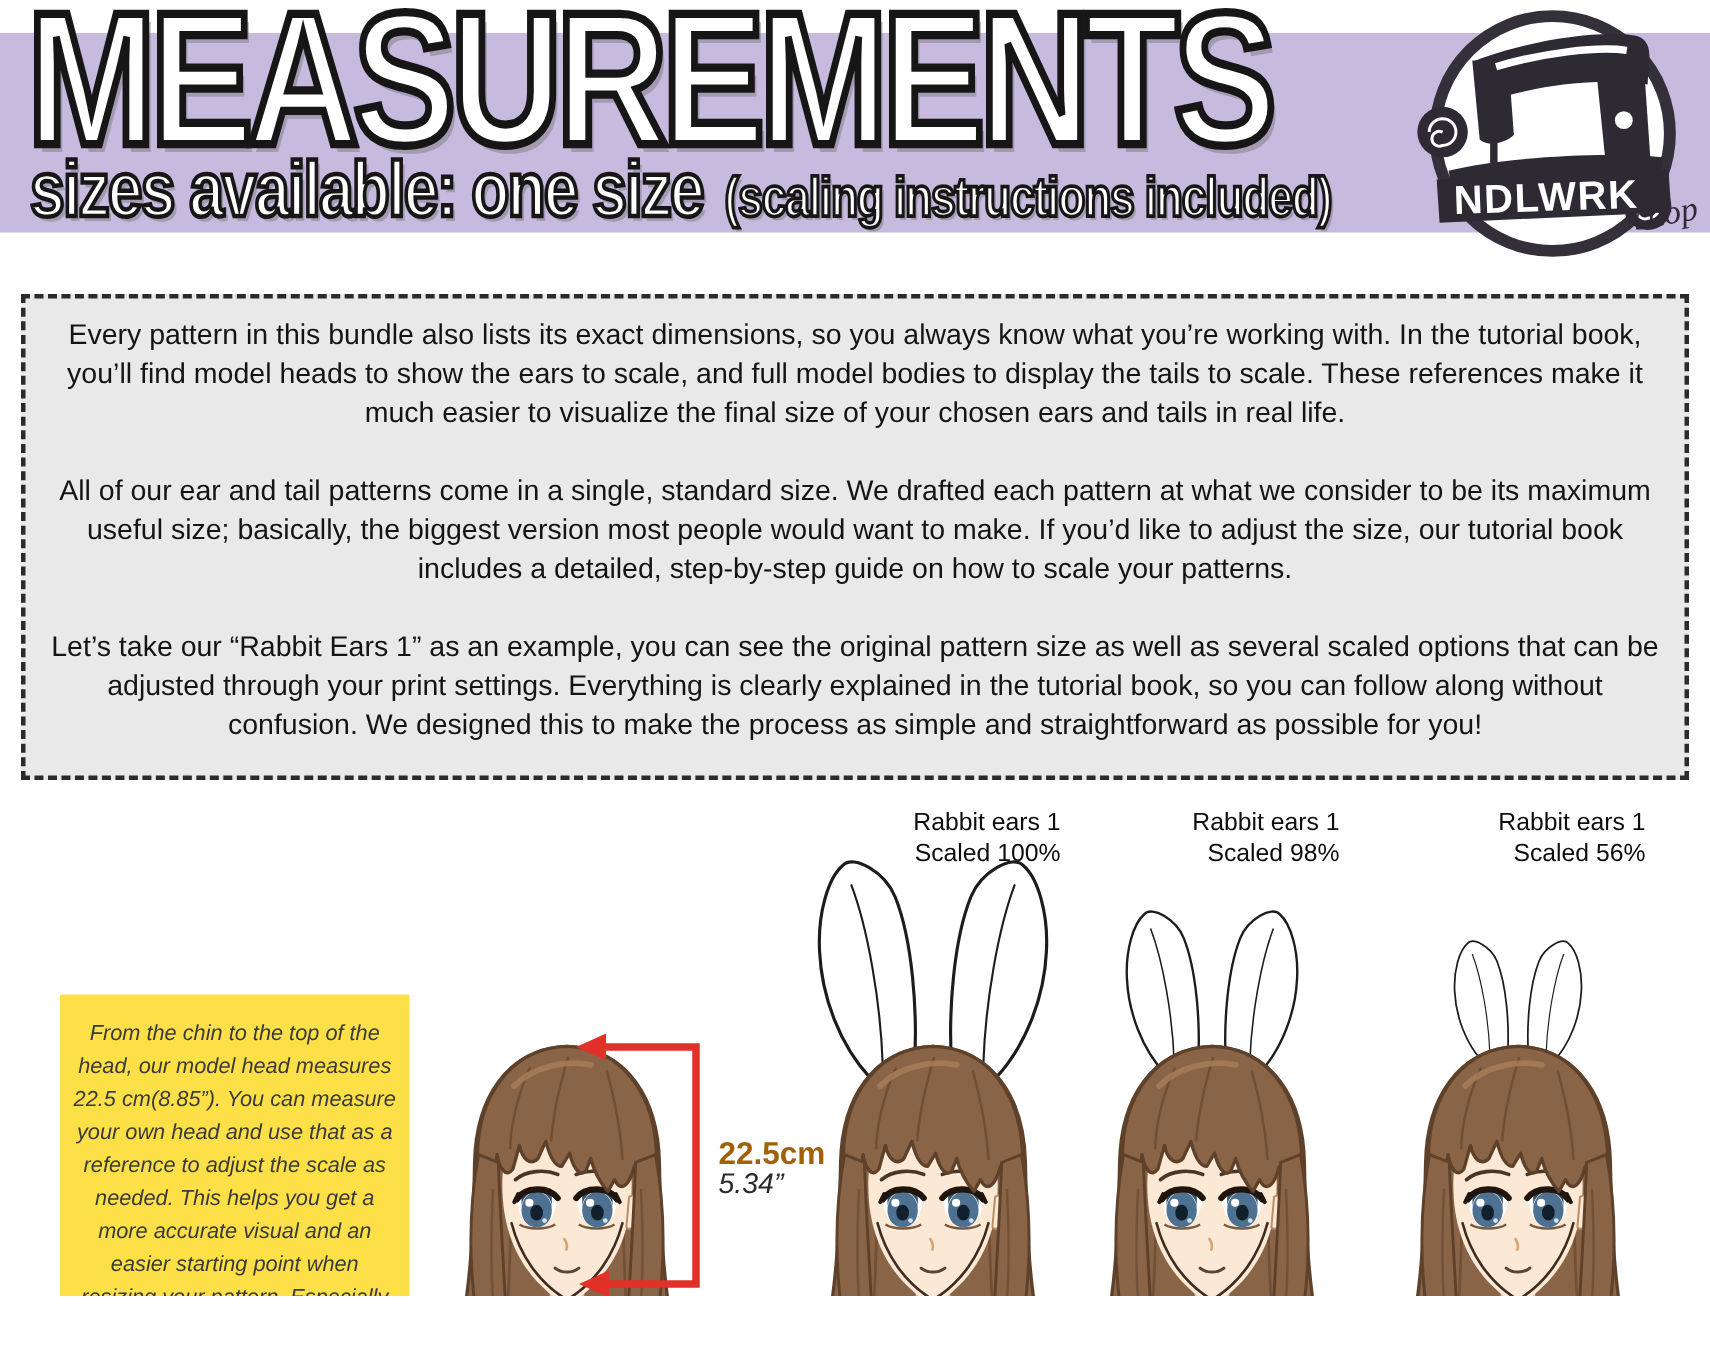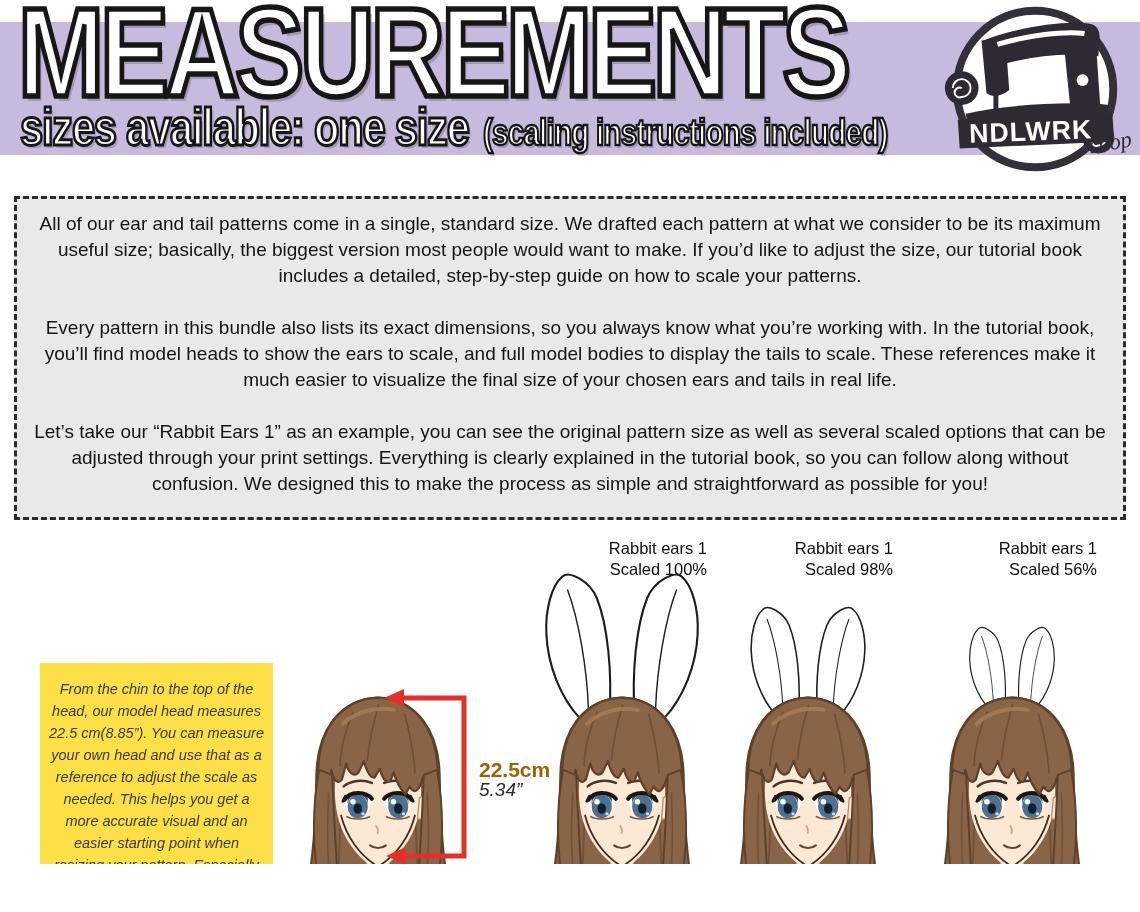--- a/index.html
+++ b/index.html
@@ -83,22 +83,22 @@
       <path d="M42,132 m-7,0 a7,7 0 1 1 7,7 a4,4 0 1 1 0,-7" stroke="#fff" stroke-width="2" fill="none"></path>
       <circle cx="168" cy="136" r="16" fill="#2e2a33"></circle>
       <path d="M168,136 m-8,0 a8,8 0 1 1 8,8 a4.5,4.5 0 1 1 0,-8" stroke="#fff" stroke-width="2" fill="none"></path>
     </g>
     <path d="M26,118 L182,111 L184,140 L28,147 Z" fill="#2e2a33"></path>
     <text x="100" y="139" text-anchor="middle" font-family="Liberation Sans, sans-serif" font-size="27" font-weight="bold" letter-spacing="1" fill="#ffffff" transform="rotate(-2 100 139)">NDLWRK</text>
     <text x="160" y="152" font-family="Liberation Serif, serif" font-size="23" font-style="italic" fill="#2e2a33" transform="rotate(-10 160 152)">shop</text>
   </svg>
 
   <div class="info-box">
+    <p>Every pattern in this bundle also lists its exact dimensions, so you always know what you’re working with. In the tutorial book, you’ll find model heads to show the ears to scale, and full model bodies to display the tails to scale. These references make it much easier to visualize the final size of your chosen ears and tails in real life.</p>
     <p>All of our ear and tail patterns come in a single, standard size. We drafted each pattern at what we consider to be its maximum useful size; basically, the biggest version most people would want to make. If you’d like to adjust the size, our tutorial book includes a detailed, step-by-step guide on how to scale your patterns.</p>
-    <p>Every pattern in this bundle also lists its exact dimensions, so you always know what you’re working with. In the tutorial book, you’ll find model heads to show the ears to scale, and full model bodies to display the tails to scale. These references make it much easier to visualize the final size of your chosen ears and tails in real life.</p>
     <p>Let’s take our “Rabbit Ears 1” as an example, you can see the original pattern size as well as several scaled options that can be adjusted through your print settings. Everything is clearly explained in the tutorial book, so you can follow along without confusion. We designed this to make the process as simple and straightforward as possible for you!</p>
   </div>
 
   <div class="note-box">From the chin to the top of the head, our model head measures 22.5 cm(8.85”). You can measure your own head and use that as a reference to adjust the scale as needed. This helps you get a more accurate visual and an easier starting point when resizing your pattern. Especially handy if you’re scaling it down for kids!</div>
 
   <svg width="0" height="0" style="position:absolute" aria-hidden="true">
     <defs>
       <symbol id="sym-head" viewBox="0 0 200 250">
         <path d="M100,12 C54,14 31,52 30,100 C29,152 27,198 17,240 C28,247 50,248 61,242 L139,242 C150,248 172,247 183,240 C173,198 171,152 170,100 C169,52 146,14 100,12 Z" fill="#8a6446" stroke="#5e412a" stroke-width="2.5"></path>
         <path d="M37,168 C36,194 32,218 27,236 C33,239 38,239 42,236 C45,214 45,190 44,170 Z" fill="#ecdfc8"></path>

